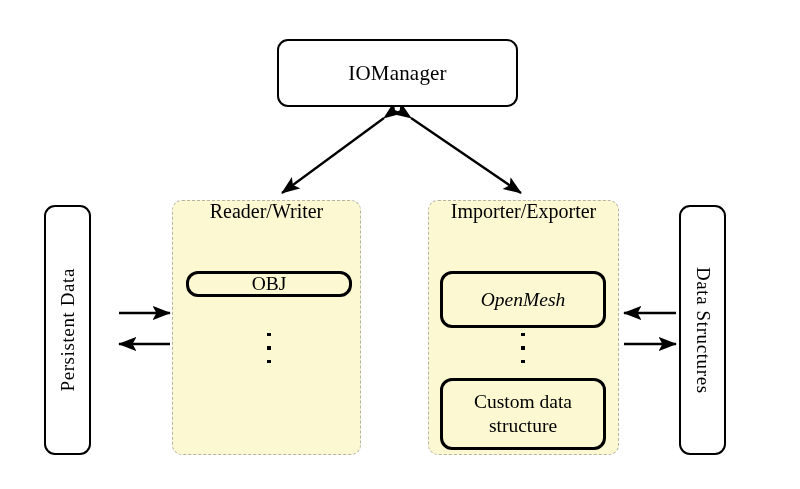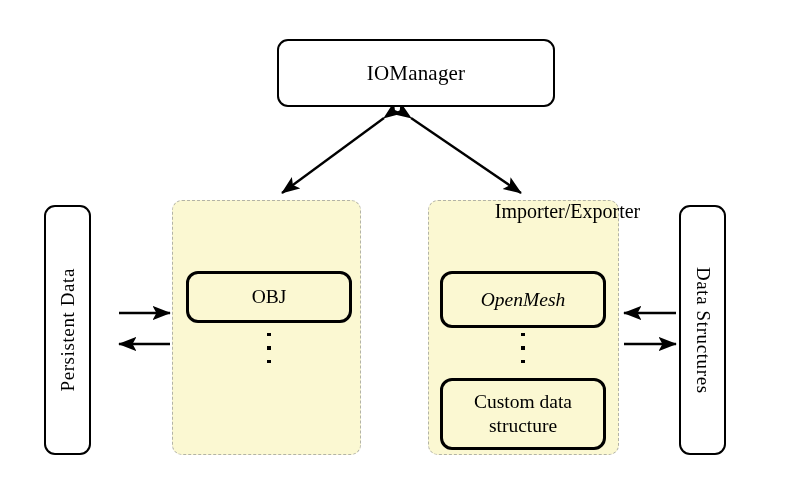--- a/index.html
+++ b/index.html
@@ -41,21 +41,21 @@
   .box-title {
     font-size: 21px;
     line-height: 1.18;
     letter-spacing: 0.2px;
     white-space: pre-line;
   }
   
   #manager-box {
     left: 277px;
     top: 39px;
-    width: 278px;
+    width: 241px;
     height: 68px;
   }
   
   .side-box {
     width: 47px;
   }
   #persistent-data-box {
     left: 44px;
     top: 205px;
     height: 250px;
@@ -117,21 +117,21 @@
   }
   .item-label {
     font-size: 19.5px;
     line-height: 1.22;
     white-space: pre-line;
   }
   #item-obj {
     left: 186px;
     top: 271px;
     width: 166px;
-    height: 52px;
+    height: 26px;
   }
   #item-custom-file-format {
     left: 186px;
     top: 378px;
     width: 166px;
     height: 62px;
   }
   #item-openmesh {
     left: 440px;
     top: 271px;
@@ -196,34 +196,35 @@
 
   <div class="box side-box" id="persistent-data-box">
     <span class="vtext-up">Persistent Data</span>
   </div>
 
   <div class="box side-box" id="data-structures-box">
     <span class="vtext-down">Data Structures</span>
   </div>
 
   <div class="panel" id="panel-reader-writer"></div>
+  <div class="panel-label" style="left:172px; top:200px; width:189px;">Reader/Writer</div>
 
   <div class="box item-box" id="item-obj">
     <span class="item-label">OBJ</span>
   </div>
 
   <div class="ellipsis" id="ellipsis-left">
     <span></span>
     <span></span>
     <span></span>
   </div>
 
 
   <div class="panel" id="panel-importer-exporter"></div>
-  <div class="panel-label" style="left:428px; top:200px; width:191px;padding-left:44px;">Importer/Exporter</div>
+  <div class="panel-label" style="left:428px; top:200px; width:191px;">Importer/Exporter</div>
 
   <div class="box item-box" id="item-openmesh">
     <span class="item-label">OpenMesh</span>
   </div>
 
   <div class="ellipsis" id="ellipsis-right">
     <span></span>
     <span></span>
     <span></span>
   </div>

